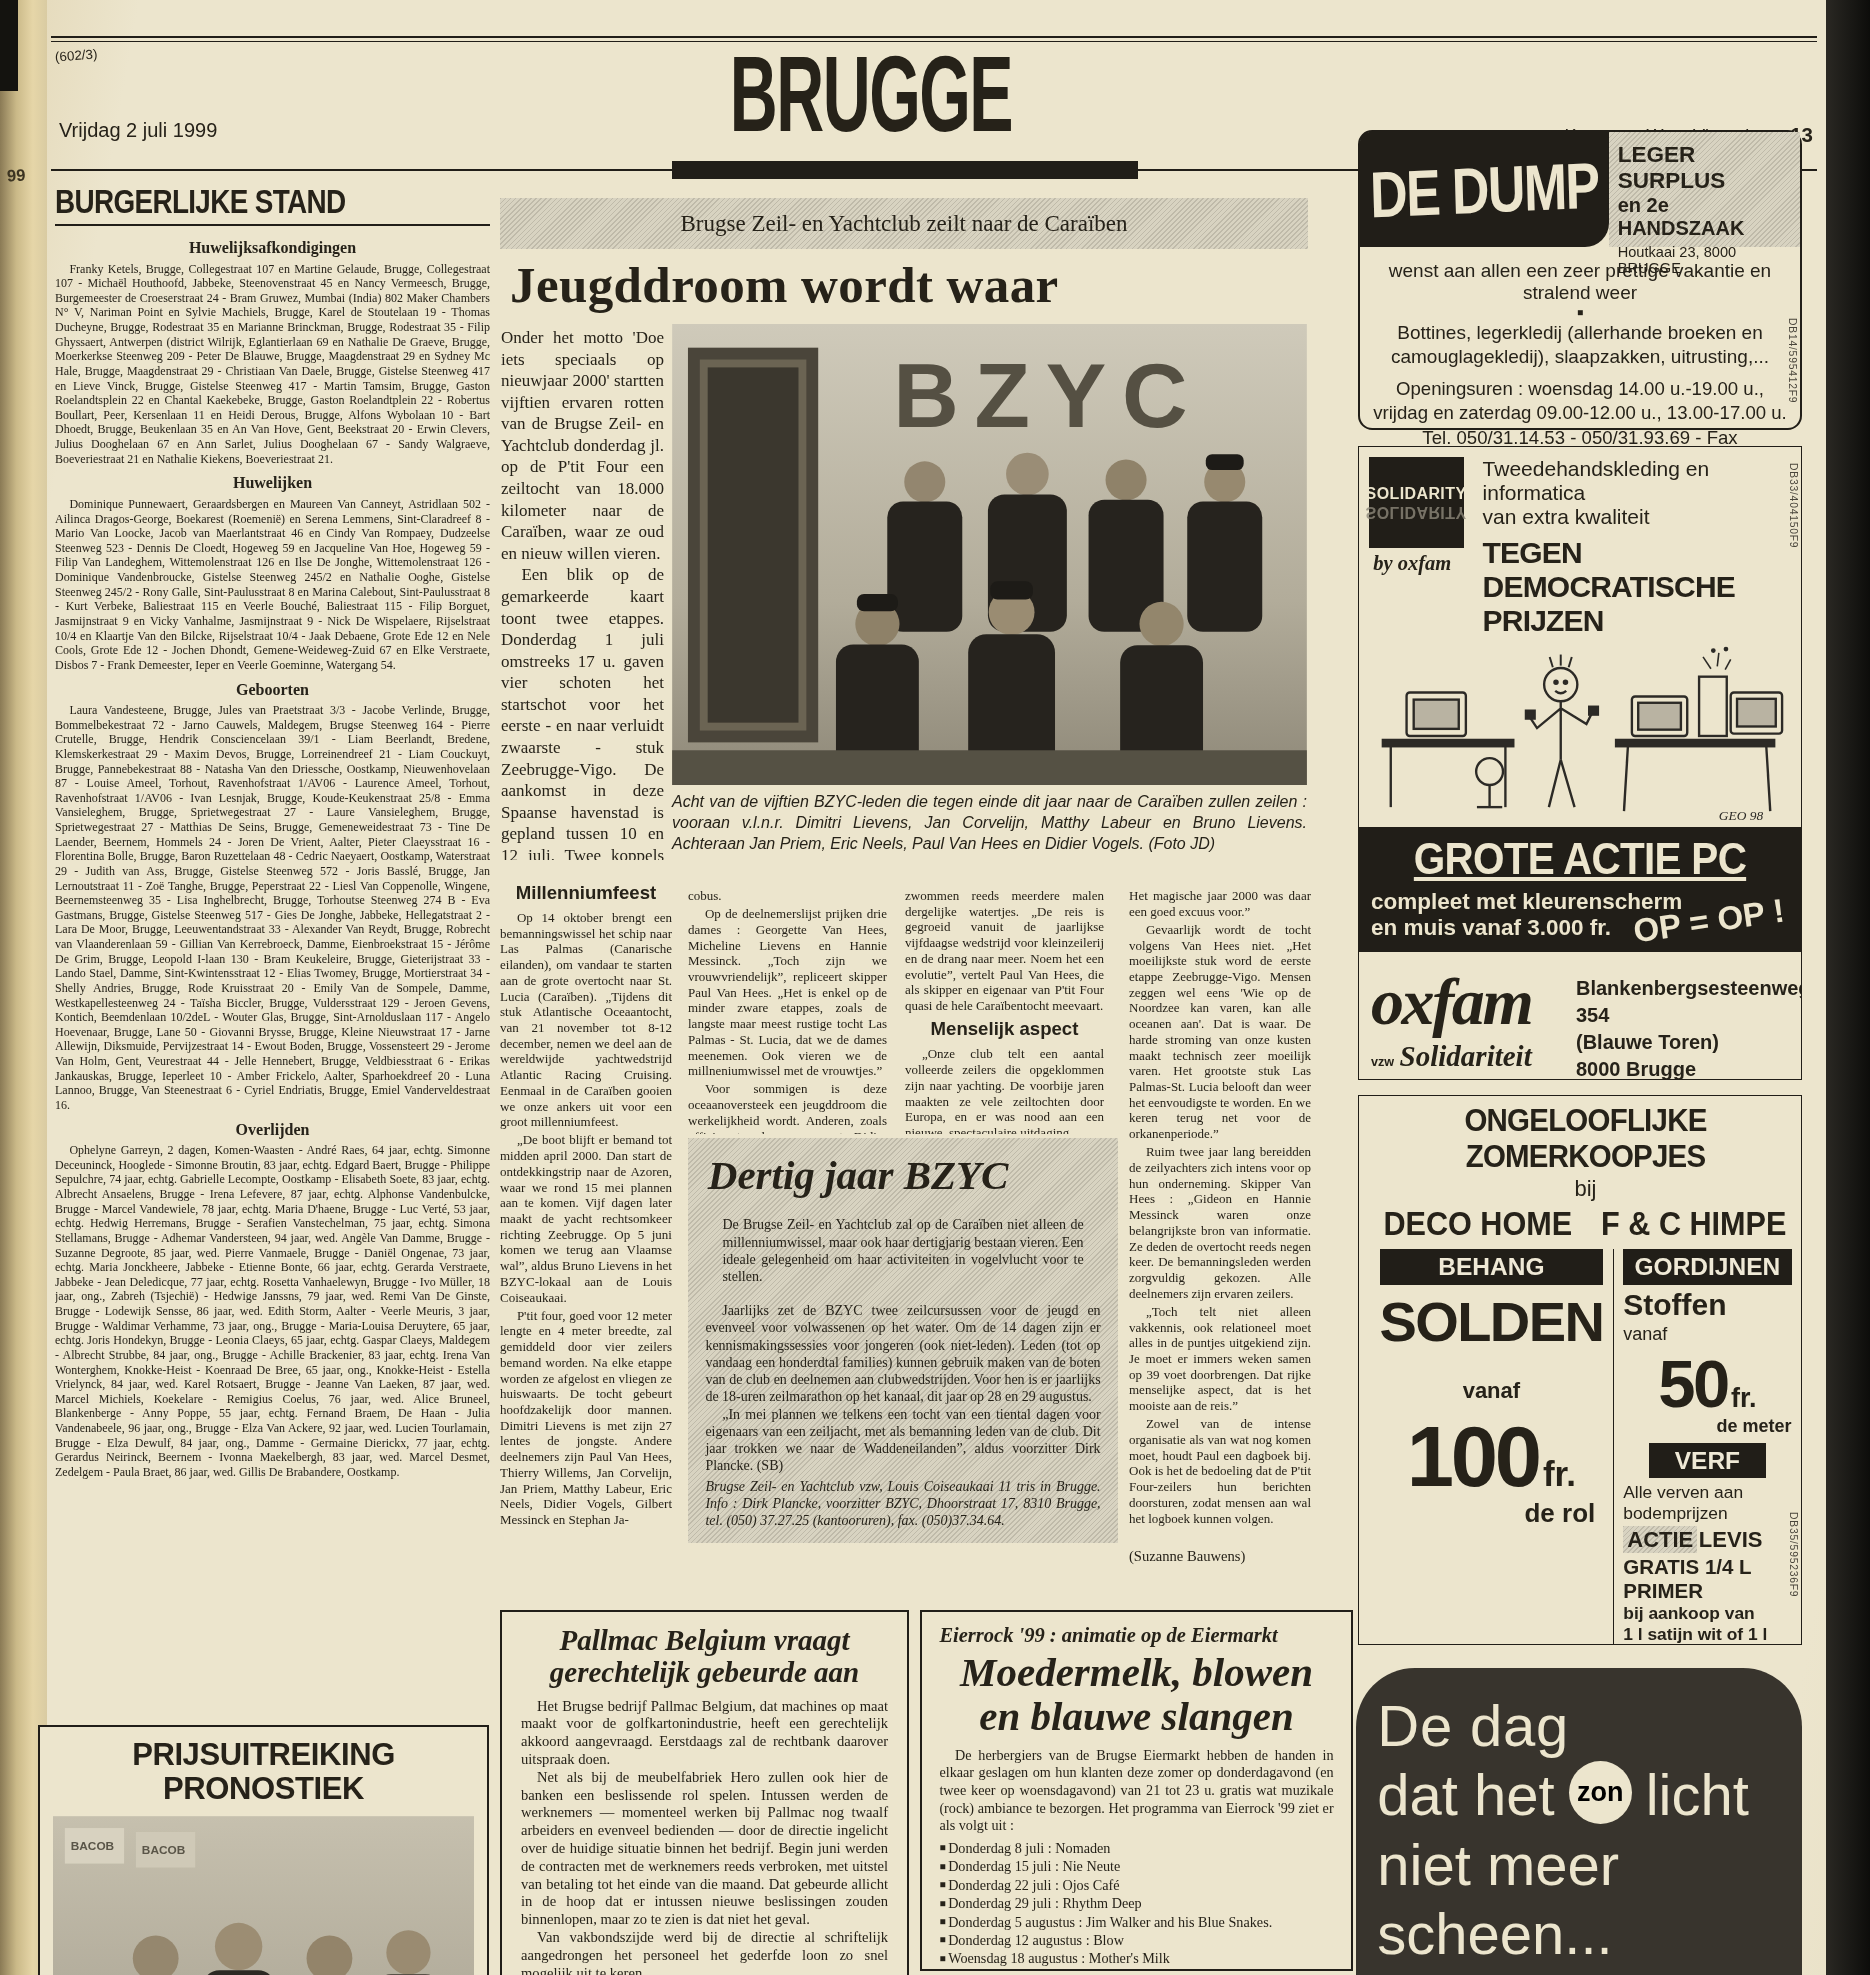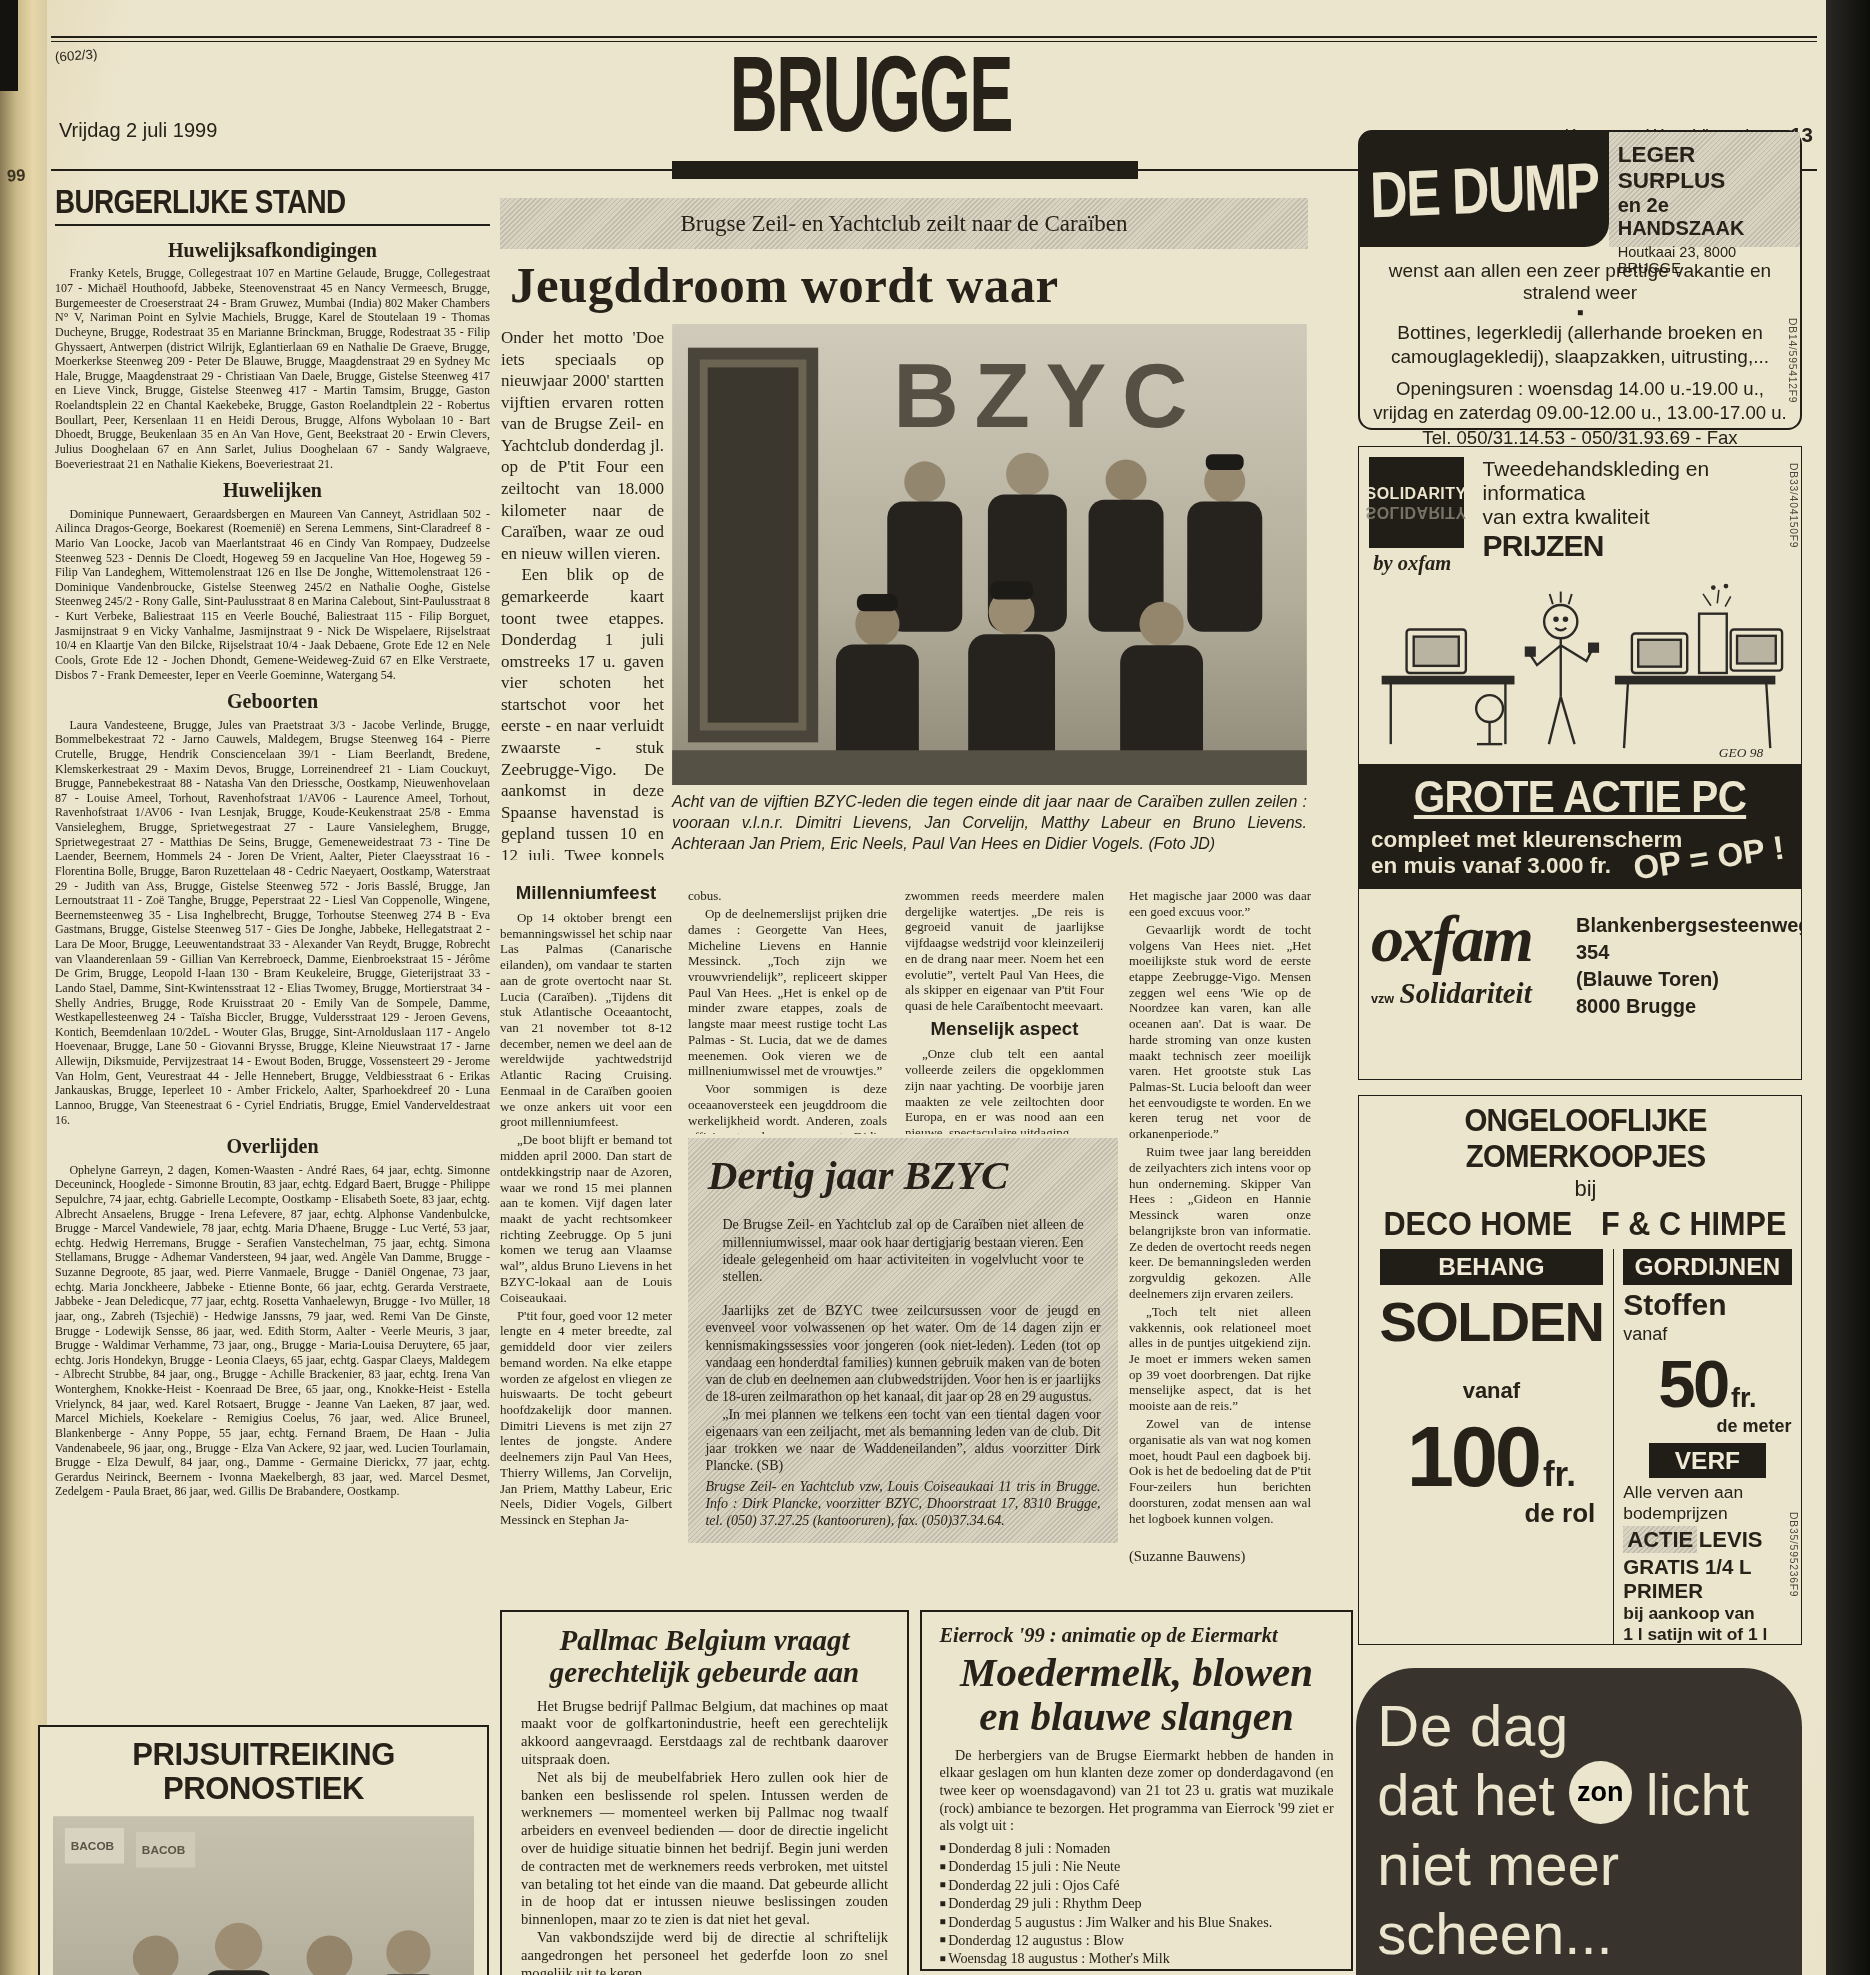--- a/index.html
+++ b/index.html
@@ -12,21 +12,21 @@
   .hatch{background-color:#d8d3c1;background-image:repeating-linear-gradient(135deg,rgba(60,55,45,.16) 0 1.2px,rgba(0,0,0,0) 1.2px 3.6px);}
   .sans{font-family:"Liberation Sans",sans-serif;}
   .serif{font-family:"Liberation Serif",serif;}
   .just{text-align:justify;}
   .clip{overflow:hidden;}
   .cen{text-align:center;}
   .body-col{font-size:13px;line-height:1.21;}
   .body-col p{margin:0 0 2.4px 0;text-indent:1.3em;}
   .body-col p.noind{text-indent:0;}
   .bs-copy{font-size:12px;line-height:1.22;}
-  .bs-copy h2{font-size:20px;font-weight:bold;text-align:center;margin:7.1px 0 4px 0;}
+  .bs-copy h2{font-size:16px;font-weight:bold;text-align:center;margin:7.1px 0 4px 0;}
   .bs-copy p{margin:0;text-indent:1.2em;}
   .colhead{font-family:"Liberation Sans",sans-serif;font-weight:600;font-size:18.6px;text-align:center;margin:0 0 5.5px 0;}
   .adbox{border:2px solid #211e18;background:#ece5cd;box-sizing:border-box;}
   .blacklab{background:#211e18;color:#efe9d6;display:inline-block;}
   .vcode{font-family:"Liberation Sans",sans-serif;font-size:10.3px;color:#4a463c;writing-mode:vertical-rl;letter-spacing:0.8px;}
   .sqr::before{content:"■";}
   .prog::before{content:"■ ";font-size:.72em;position:relative;top:-1.6px;}
 </style>
 </head>
 <body>
@@ -251,20 +251,21 @@
     <div style="flex:0 0 107px;">
       <div style="width:95px;height:91px;background:#211e18;display:flex;flex-direction:column;align-items:center;justify-content:center;">
         <span class="sans" style="color:#ece5cd;font-size:16px;font-weight:700;letter-spacing:0.4px;">SOLIDARITY</span>
         <span class="sans" style="color:#8d887a;font-size:16px;font-weight:700;letter-spacing:0.4px;transform:scaleY(-1);opacity:.8;">SOLIDARITY</span>
       </div>
       <div class="serif" style="font-size:20.5px;font-style:italic;font-weight:bold;margin:4px 0 0 4.7px;">by oxfam</div>
     </div>
     <div class="sans" style="flex:1;padding-left:7.1px;">
       <div style="font-size:21px;">Tweedehandskleding en informatica</div>
       <div style="font-size:21px;">van extra kwaliteit</div>
+      <div style="font-size:30px;font-weight:900;margin-top:6.3px;letter-spacing:-0.8px;">TEGEN DEMOCRATISCHE</div>
       <div style="font-size:30px;font-weight:900;letter-spacing:-0.8px;">PRIJZEN</div>
     </div>
   </div>
   <svg width="419" height="186" viewBox="0 0 1060 470" style="display:block;margin:3.2px auto 0 auto;" xmlns="http://www.w3.org/2000/svg">
     <g stroke="#2c2a26" stroke-width="6" fill="none">
       <rect x="30" y="250" width="330" height="16" fill="#2c2a26"></rect>
       <line x1="50" y1="266" x2="50" y2="420"></line>
         <line x1="340" y1="266" x2="340" y2="420"></line>
       <rect x="90" y="130" width="150" height="110" rx="8"></rect>
         <rect x="108" y="148" width="114" height="74" fill="#b9b3a2"></rect>

